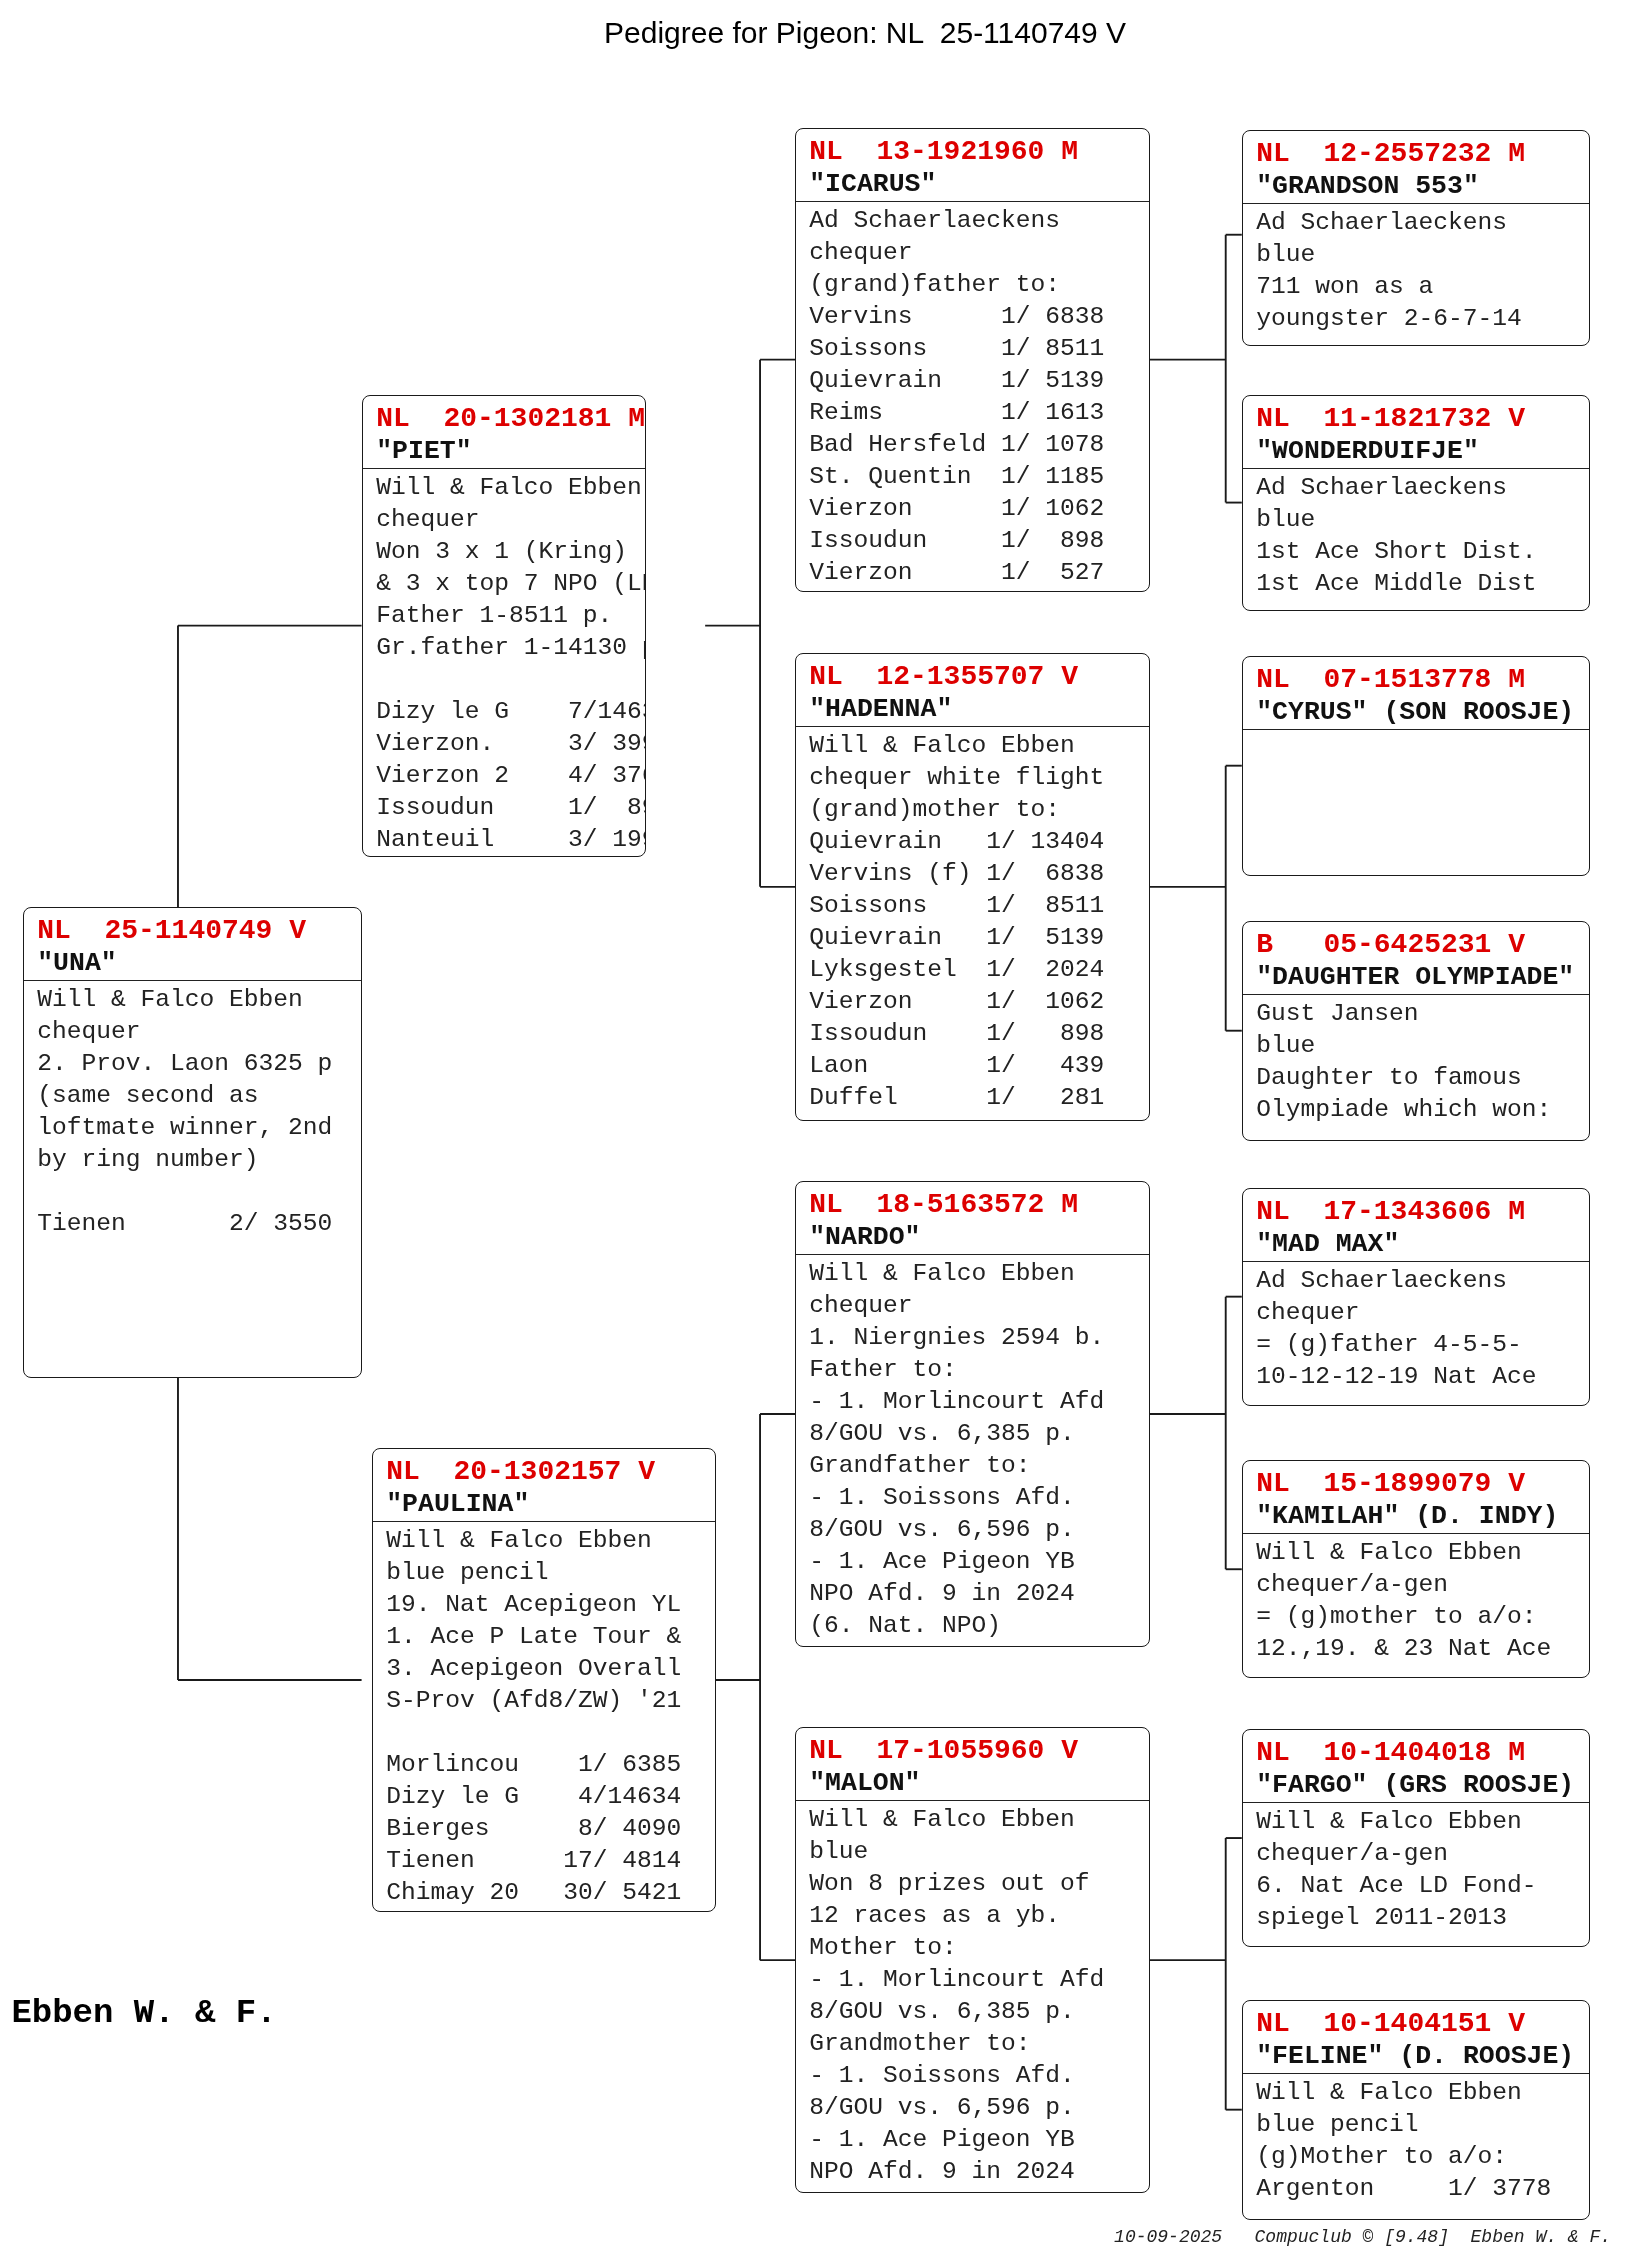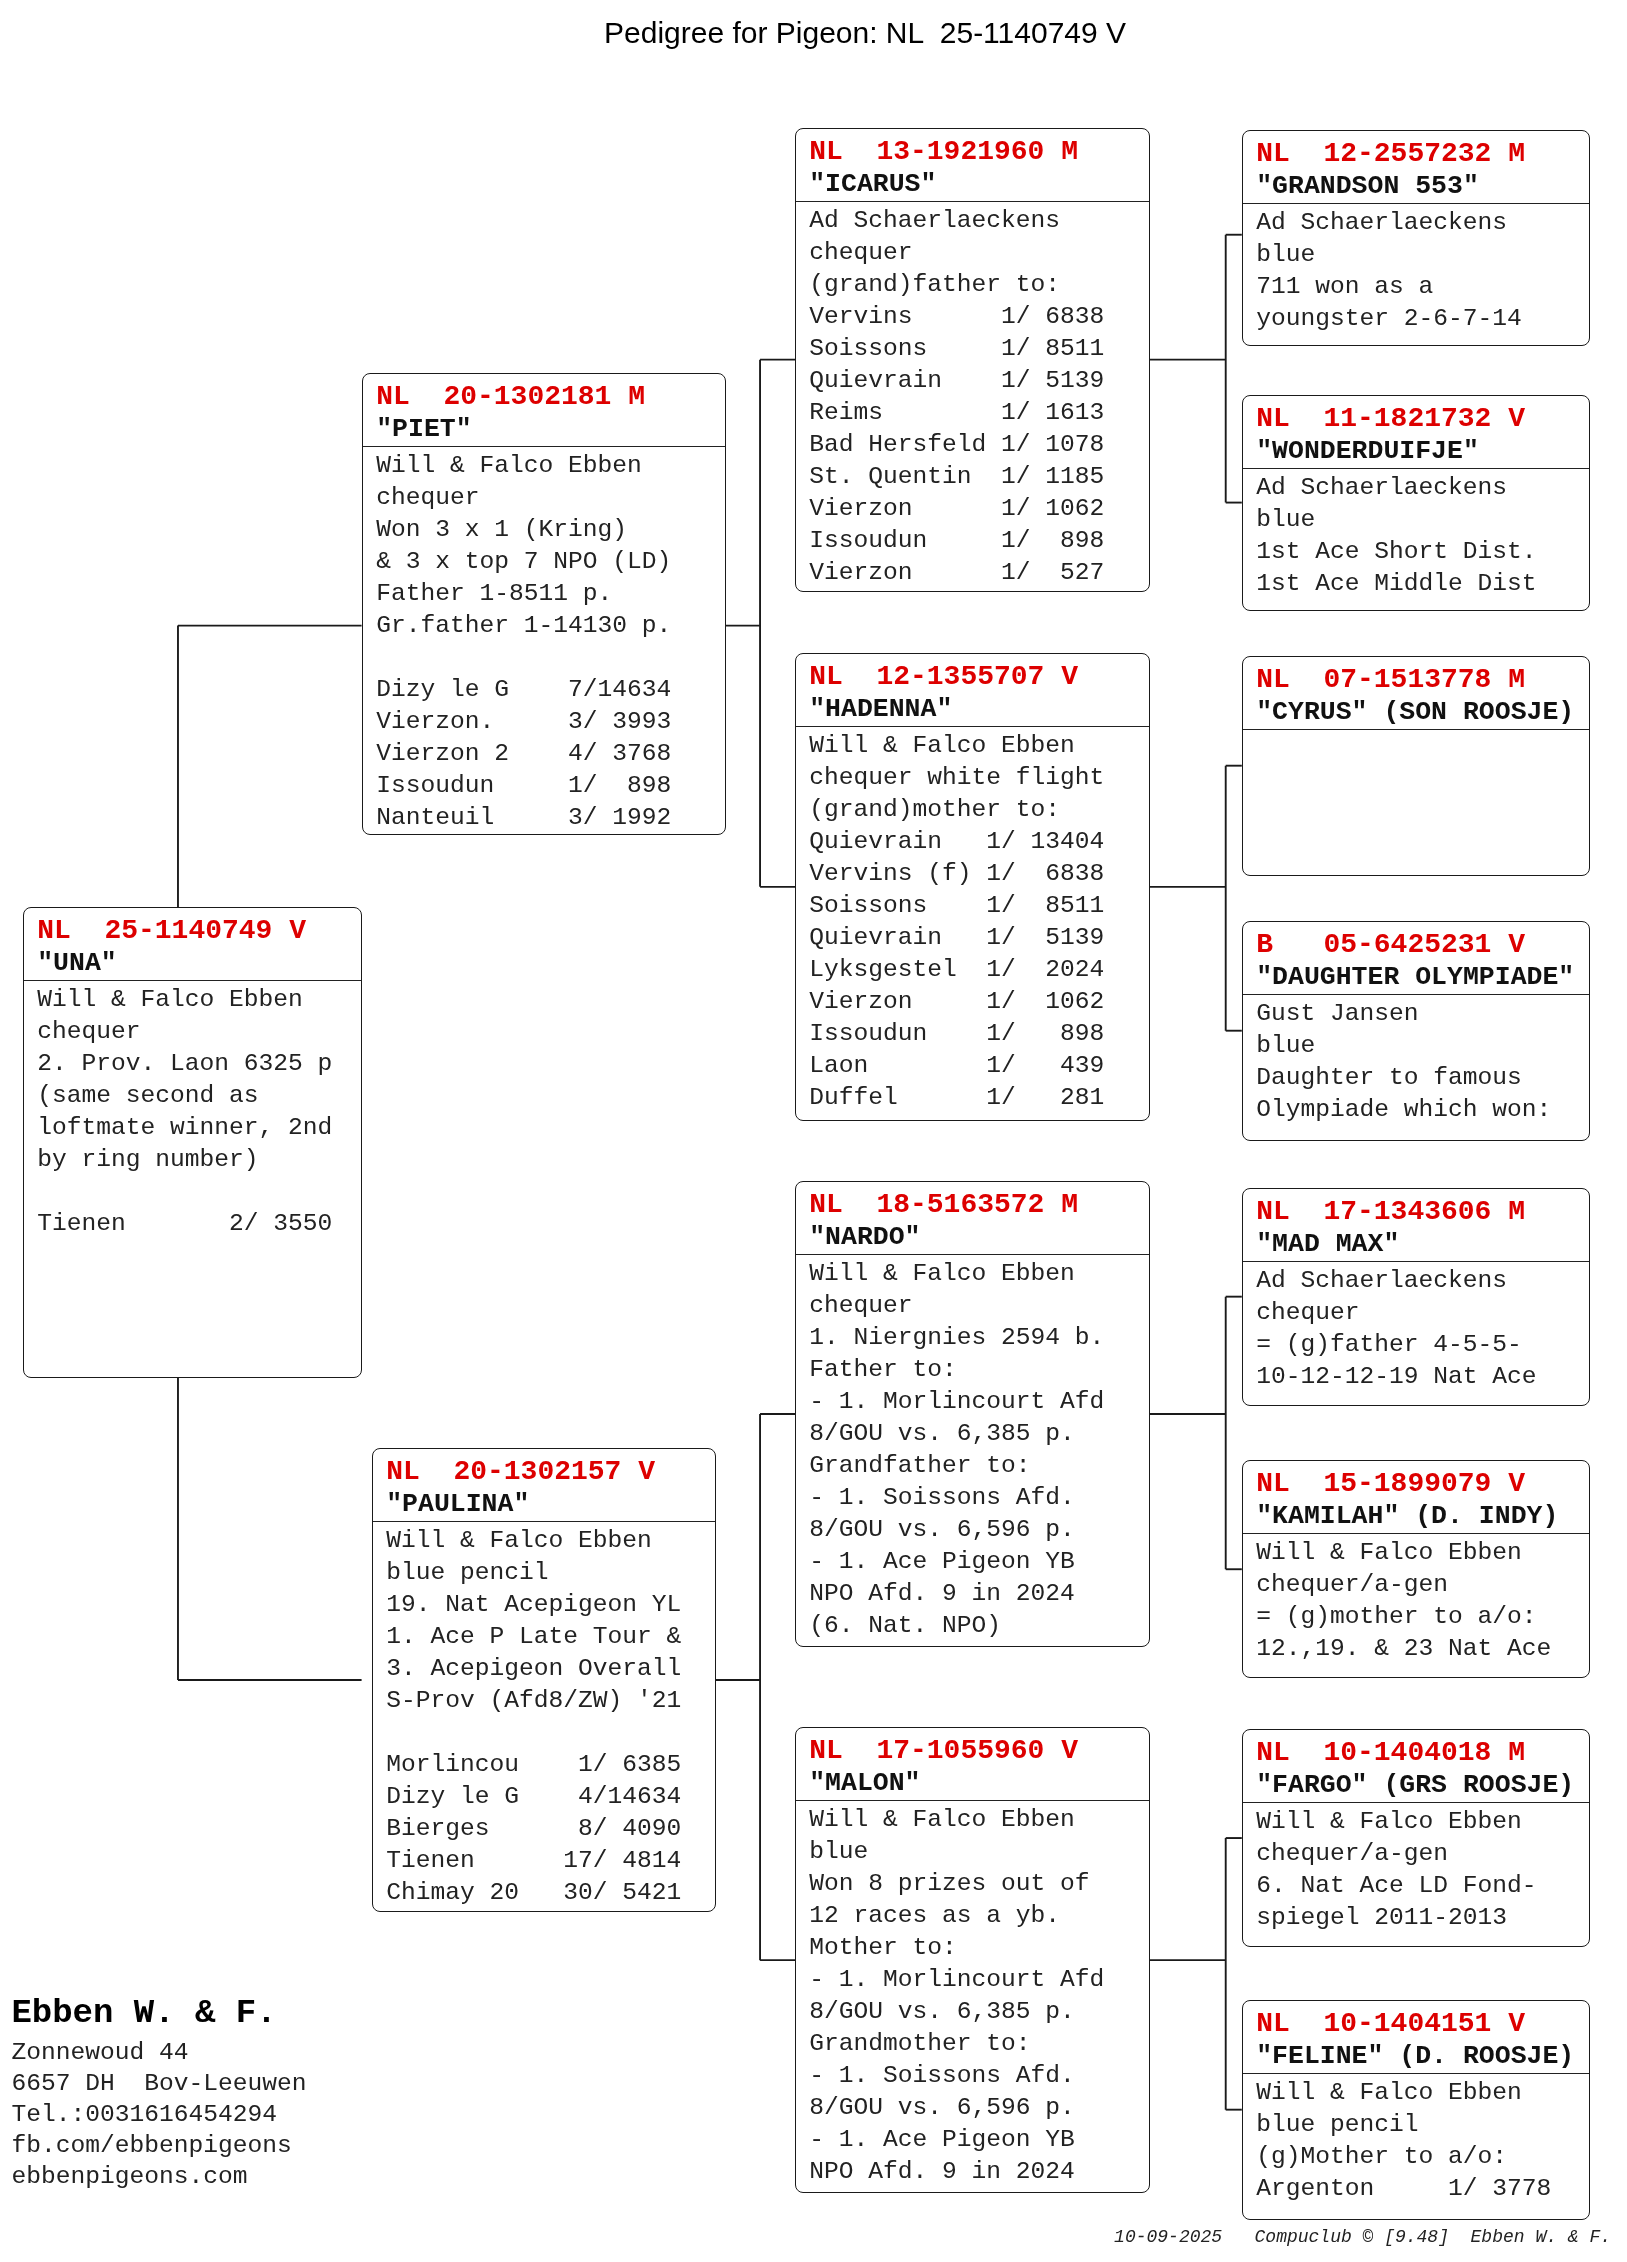--- a/index.html
+++ b/index.html
@@ -88,21 +88,21 @@
   <div class="pbody">Will &amp; Falco Ebben
 chequer
 2. Prov. Laon 6325 p
 (same second as
 loftmate winner, 2nd
 by ring number)
 
 Tienen       2/ 3550</div>
 </div>
 
-<div class="pbox" style="left:362px;top:373px;width:364px;height:462px">
+<div class="pbox" style="left:362px;top:395px;width:284px;height:462px">
   <div class="ring">NL  20-1302181 M</div>
   <div class="pname">"PIET"</div>
   <div class="pbody">Will &amp; Falco Ebben
 chequer
 Won 3 x 1 (Kring)
 &amp; 3 x top 7 NPO (LD)
 Father 1-8511 p.
 Gr.father 1-14130 p.
 
 Dizy le G    7/14634
@@ -249,21 +249,16 @@
   <div class="ring">NL  10-1404151 V</div>
   <div class="pname">"FELINE" (D. ROOSJE)</div>
   <div class="pbody">Will &amp; Falco Ebben
 blue pencil
 (g)Mother to a/o:
 Argenton     1/ 3778</div>
 </div>
 
 <div class="contact">
   <div class="loft-name">Ebben W. &amp; F.</div>
-  <div class="addr">Zonnewoud 44
-6657 DH  Bov-Leeuwen
-Tel.:0031616454294
-fb.com/ebbenpigeons
-ebbenpigeons.com</div>
 </div>
 
 <div class="footer">10-09-2025   Compuclub © [9.48]  Ebben W. &amp; F.</div>
 
 
 </body></html>

